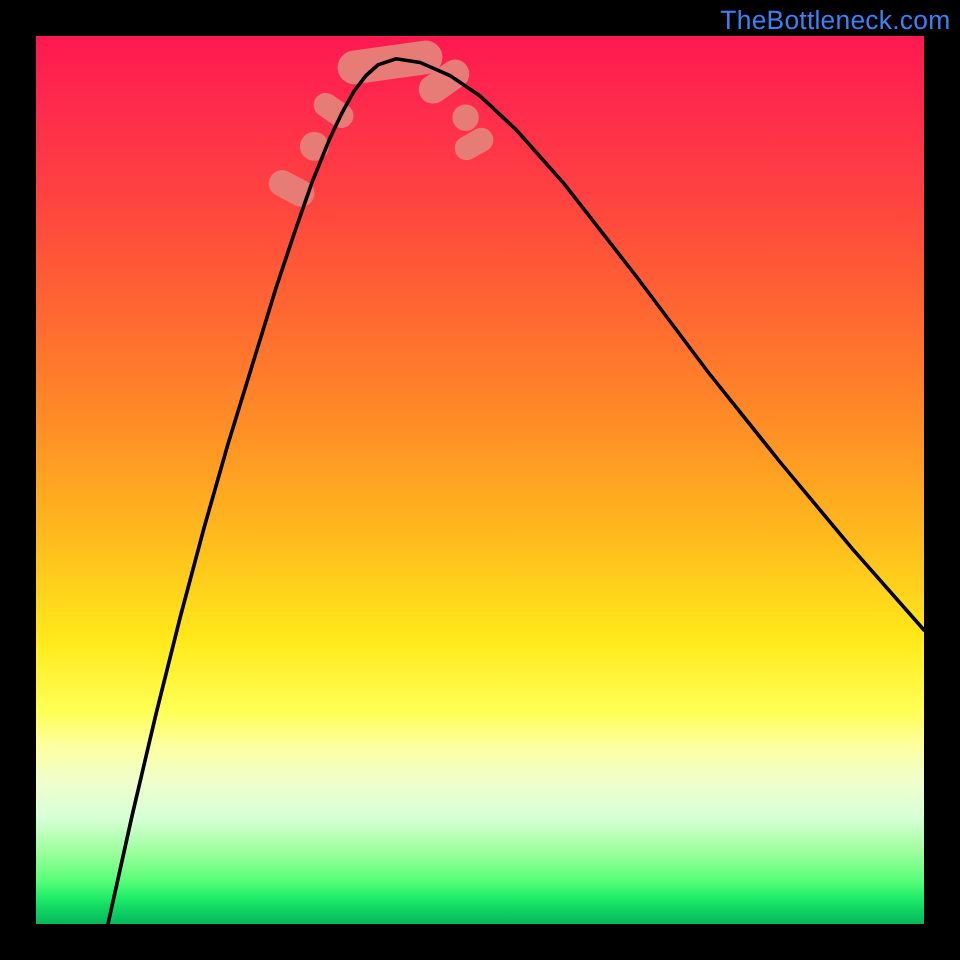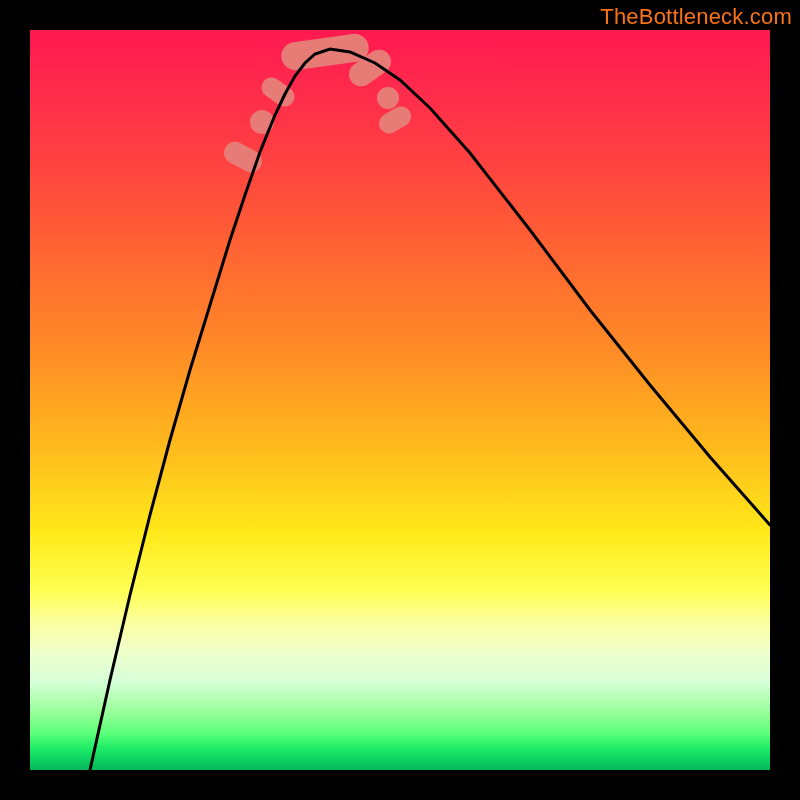--- a/index.html
+++ b/index.html
@@ -41,21 +41,21 @@
       #5cff7a 95%,
       #20ee68 97%,
       #0fd262 98.5%,
       #06b85a 100%
     );
   }
   .watermark {
     position: absolute;
     top: 4px;
     right: 8px;
-    color: #f97316;
+    color: #3b82f6;
     font-size: 22px;
     font-weight: 500;
     letter-spacing: 0.2px;
     user-select: none;
   }
   svg.curve {
     position: absolute;
     left: 0;
     top: 0;
     width: 740px;

